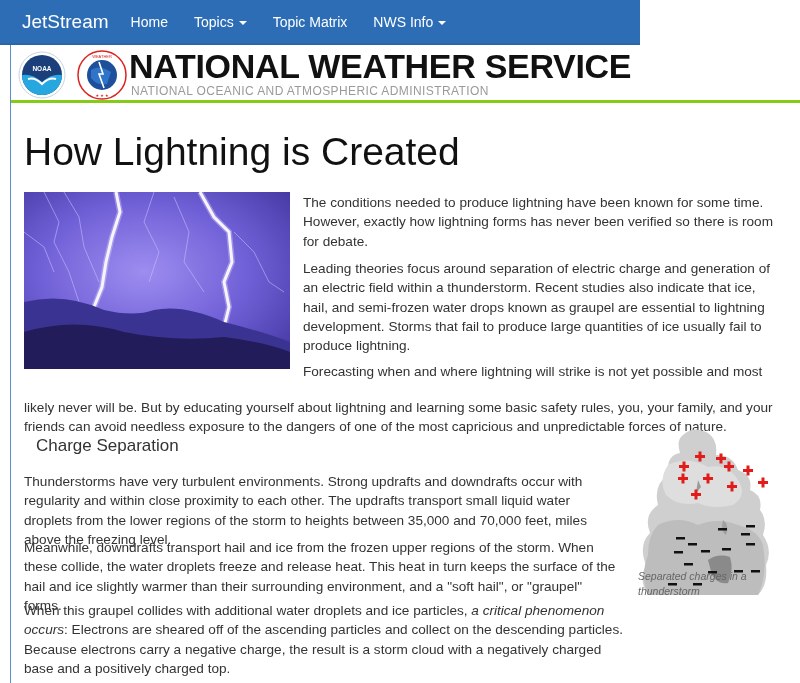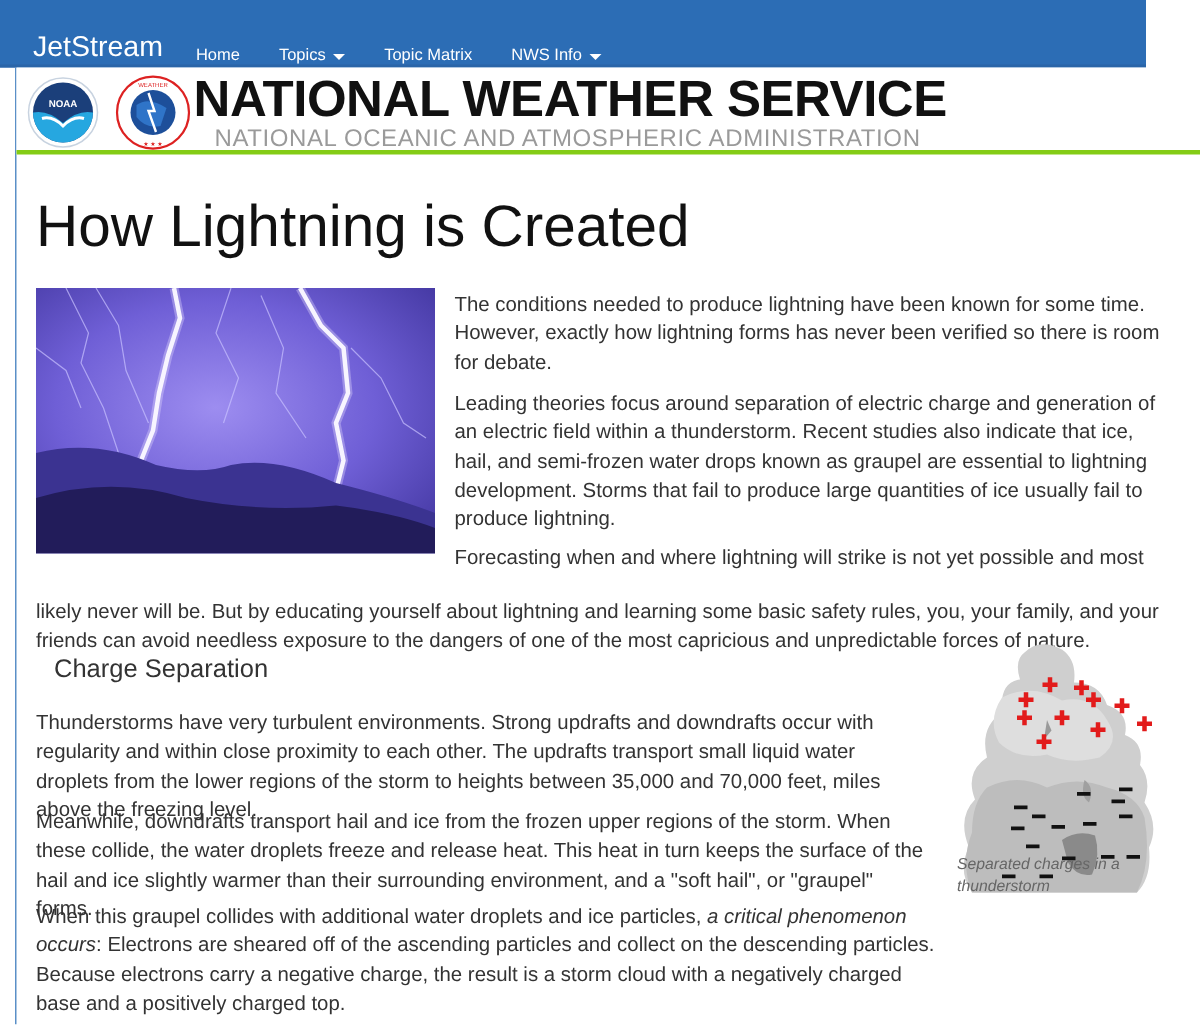--- a/index.html
+++ b/index.html
@@ -4,31 +4,31 @@
   <style>
     html, body { margin: 0; padding: 0; }
     body {
       width: 800px; height: 683px; overflow: hidden;
       background: #ffffff;
       font-family: "Liberation Sans", sans-serif;
       color: #333333;
       position: relative;
     }
     .navbar {
-      position: absolute; left: 0; top: 0; width: 764px; height: 43px;
+      position: absolute; left: 0; top: 0; width: 640px; height: 43px;
       background: #2c6db5;
       border-bottom: 2px solid #2a65a8;
-      display: flex; align-items: flex-end;
+      display: flex; align-items: center;
     }
     .nav-brand {
       color: #ffffff; font-size: 19px; margin-left: 22px; margin-right: 22px;
       text-decoration: none; cursor: pointer;
     }
     .nav-item {
-      color: #ffffff; font-size: 11px; margin-right: 26px; cursor: pointer;
+      color: #ffffff; font-size: 14px; margin-right: 26px; cursor: pointer;
       display: flex; align-items: center; white-space: nowrap;
     }
     .caret {
       display: inline-block; width: 0; height: 0; margin-left: 5px;
       border-left: 4px solid transparent; border-right: 4px solid transparent;
       border-top: 4px solid #ffffff; margin-top: 2px;
     }
     .left-rule {
       position: absolute; left: 10px; top: 45px; width: 1px; height: 638px;
       background: #5a8fc7;
@@ -44,22 +44,22 @@
     }
     .logo-nws {
       position: absolute; left: 66px; top: 5px; width: 50px; height: 50px;
     }
     .nws-title {
       position: absolute; left: 118px; top: 2px;
       font-size: 34px; font-weight: bold; color: #111111; letter-spacing: -0.3px;
       white-space: nowrap;
     }
     .nws-subtitle {
-      position: absolute; left: 132px; top: 39px;
-      font-size: 16px; color: #9a9a9a; letter-spacing: 0.4px; white-space: nowrap;
+      position: absolute; left: 120px; top: 39px;
+      font-size: 12px; color: #9a9a9a; letter-spacing: 0.4px; white-space: nowrap;
     }
     .page-title {
       position: absolute; left: 24px; top: 130px; margin: 0;
       font-size: 39px; font-weight: normal; color: #111111; white-space: nowrap;
     }
     .hero-img {
       position: absolute; left: 24px; top: 192px; width: 266px; height: 177px;
     }
     .para {
       position: absolute; font-size: 13.6px; line-height: 19.3px; color: #333333; margin: 0;

